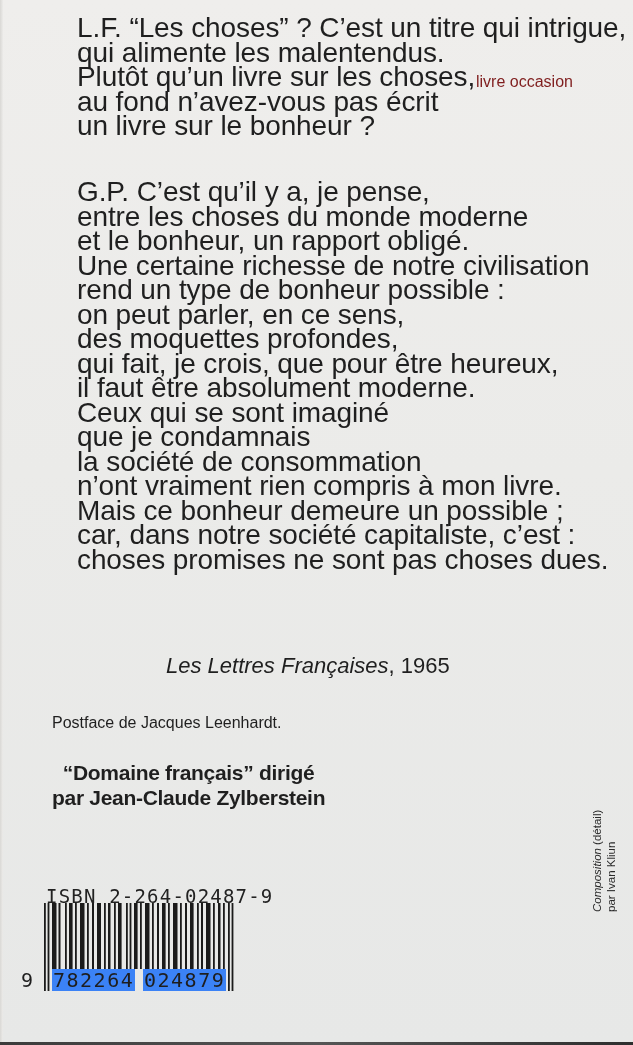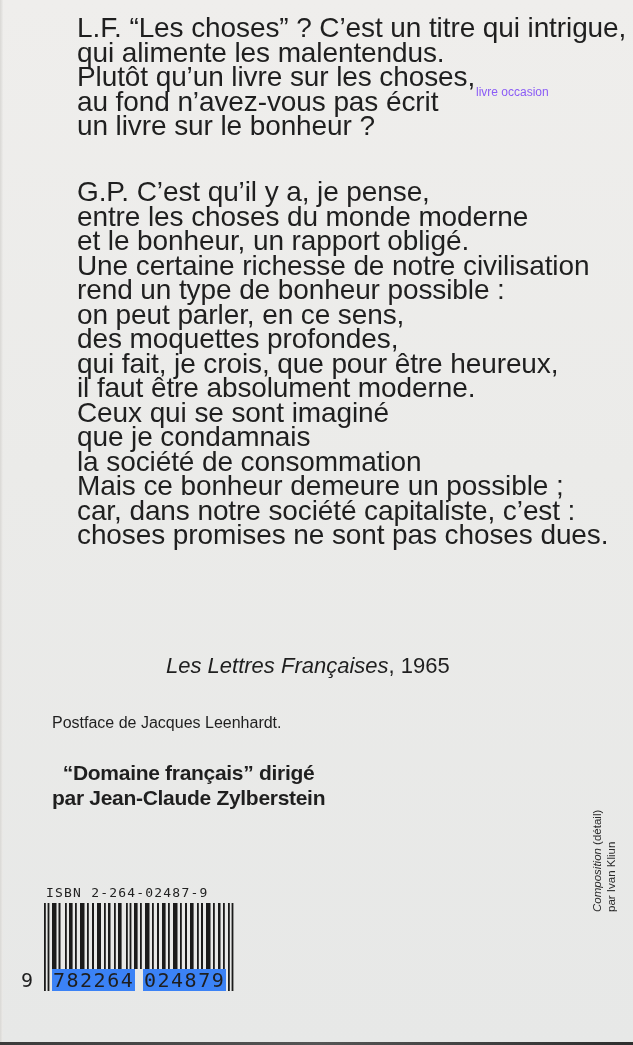--- a/index.html
+++ b/index.html
@@ -11,24 +11,24 @@
   .edge-left { position: absolute; left: 0; top: 0; width: 3px; height: 1045px; background: linear-gradient(90deg,#d9d8d5,#ecebe9); }
   .edge-bottom { position: absolute; left: 0; bottom: 0; width: 633px; height: 3px; background: linear-gradient(90deg,#3b3b3b,#555 50%,#2e2e2e); }
   .block { position: absolute; left: 57px; }
   .line { display: block; font-size: 28px; line-height: 24.5px; white-space: nowrap; letter-spacing: -0.1px; margin-left: 20px; }
   #qa { top: 16px; }
   #gp { top: 180px; }
   .citation { position: absolute; left: 166px; top: 654px; font-size: 22px; line-height: 24px; white-space: nowrap; }
   .citation i { font-style: italic; }
   .postface { position: absolute; left: 52px; top: 711px; font-size: 16px; line-height: 24px; white-space: nowrap; }
   .collection { position: absolute; left: 52px; top: 760px; font-size: 21px; line-height: 25px; font-weight: bold; white-space: nowrap; letter-spacing: -0.3px; text-align: center; }
-  .stamp { position: absolute; left: 476px; top: 73px; color: #8b5cf6; font-size: 12px; line-height: 18px; white-space: nowrap; margin-top: 10px; }
+  .stamp { position: absolute; left: 476px; top: 73px; color: #7f1d1d; font-size: 16px; line-height: 18px; white-space: nowrap; }
   .credit { position: absolute; left: 590px; top: 912px; transform-origin: 0 0; transform: rotate(-90deg); font-size: 11.5px; line-height: 14px; color: #2a2a2a; white-space: nowrap; }
   .credit i { font-style: italic; }
-  .isbn { position: absolute; left: 46px; top: 885px; font-family: "DejaVu Sans Mono", monospace; font-size: 13px; letter-spacing: 1.2px; color: #222; white-space: nowrap; }
+  .isbn { position: absolute; left: 46px; top: 885px; font-family: "DejaVu Sans Mono", monospace; font-size: 19px; letter-spacing: 1.2px; color: #222; white-space: nowrap; }
   .barcode { position: absolute; left: 44px; top: 903px; width: 190px; height: 88px; }
   .bc-digits { position: absolute; top: 969px; font-family: "DejaVu Sans Mono", monospace; font-size: 20px; line-height: 22px; color: #1e1e1e; letter-spacing: 1.5px; background: #3b82f6; padding: 0 1px; white-space: nowrap; }
   #bc-first { left: 20px; background: transparent; }
   #bc-left { left: 52px; }
   #bc-right { left: 143px; }
 </style>
 </head>
 <body>
 
 <div class="edge-left"></div>
@@ -50,20 +50,21 @@
   <span class="line">et le bonheur, un rapport obligé.</span>
   <span class="line">Une certaine richesse de notre civilisation</span>
   <span class="line">rend un type de bonheur possible :</span>
   <span class="line">on peut parler, en ce sens,</span>
   <span class="line">des moquettes profondes,</span>
   <span class="line">qui fait, je crois, que pour être heureux,</span>
   <span class="line">il faut être absolument moderne.</span>
   <span class="line">Ceux qui se sont imaginé</span>
   <span class="line">que je condamnais</span>
   <span class="line">la société de consommation</span>
+  <span class="line">n’ont vraiment rien compris à mon livre.</span>
   <span class="line">Mais ce bonheur demeure un possible ;</span>
   <span class="line">car, dans notre société capitaliste, c’est :</span>
   <span class="line">choses promises ne sont pas choses dues.</span>
 </div>
 
 <div class="citation"><i>Les Lettres Françaises</i><span>, 1965</span></div>
 
 <div class="postface">Postface de Jacques Leenhardt.</div>
 
 <div class="collection">

